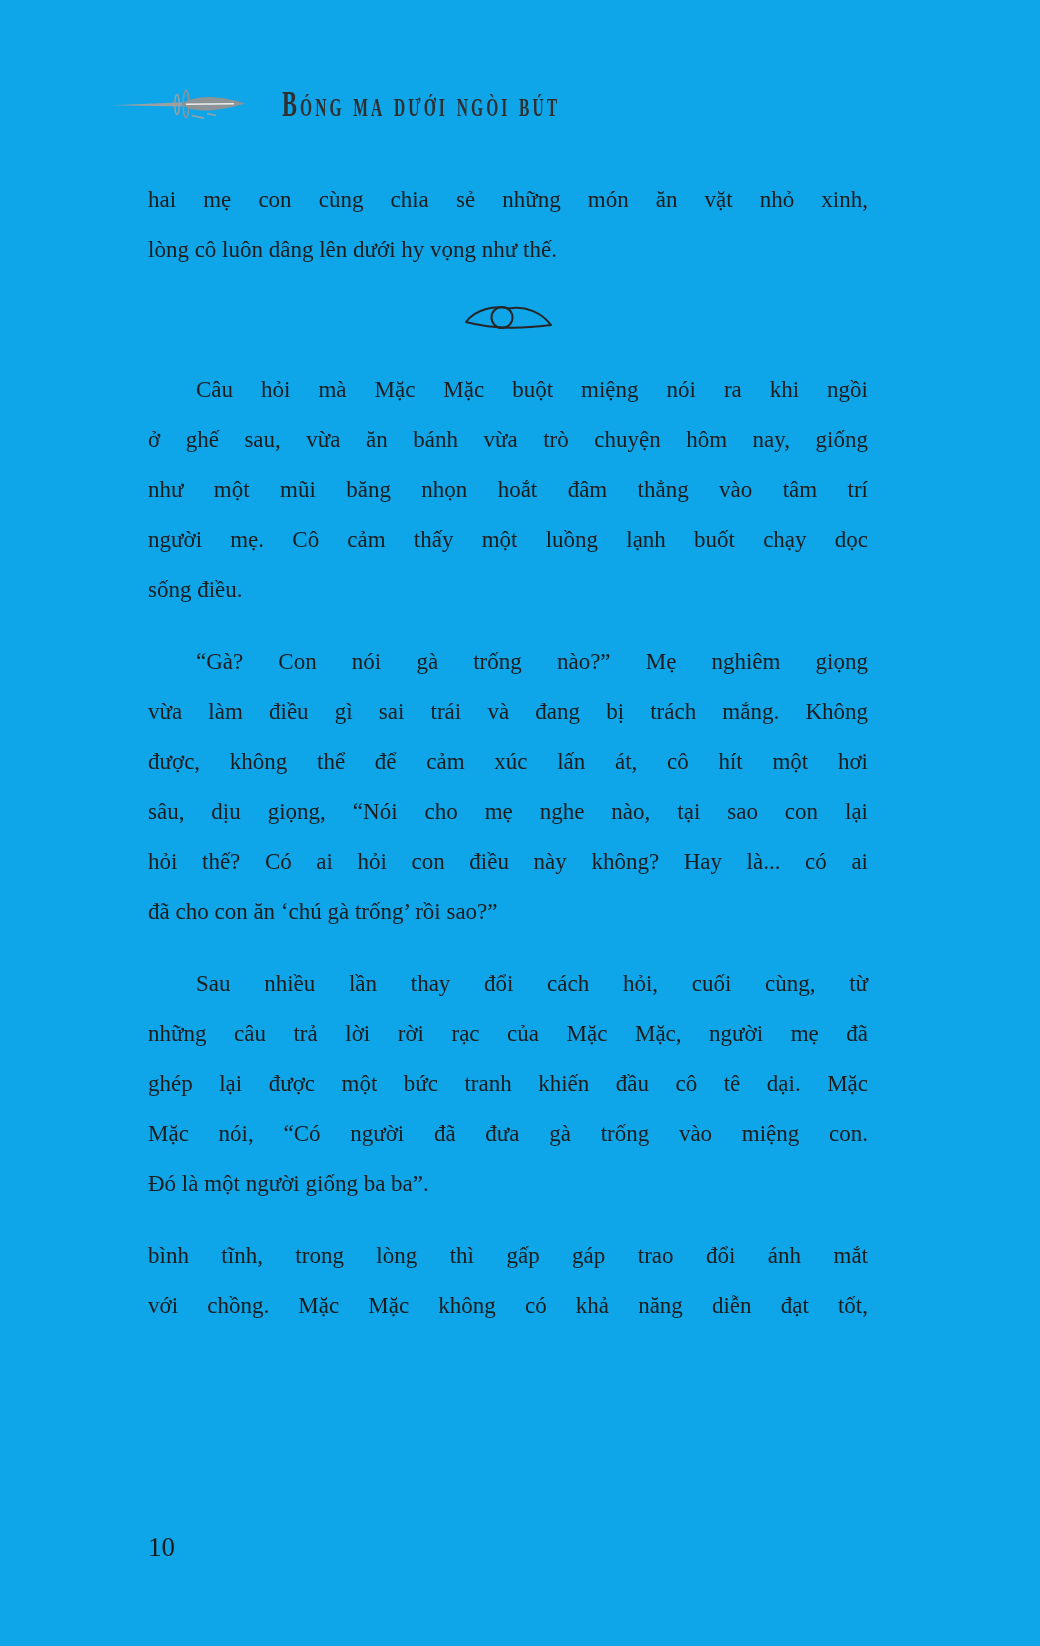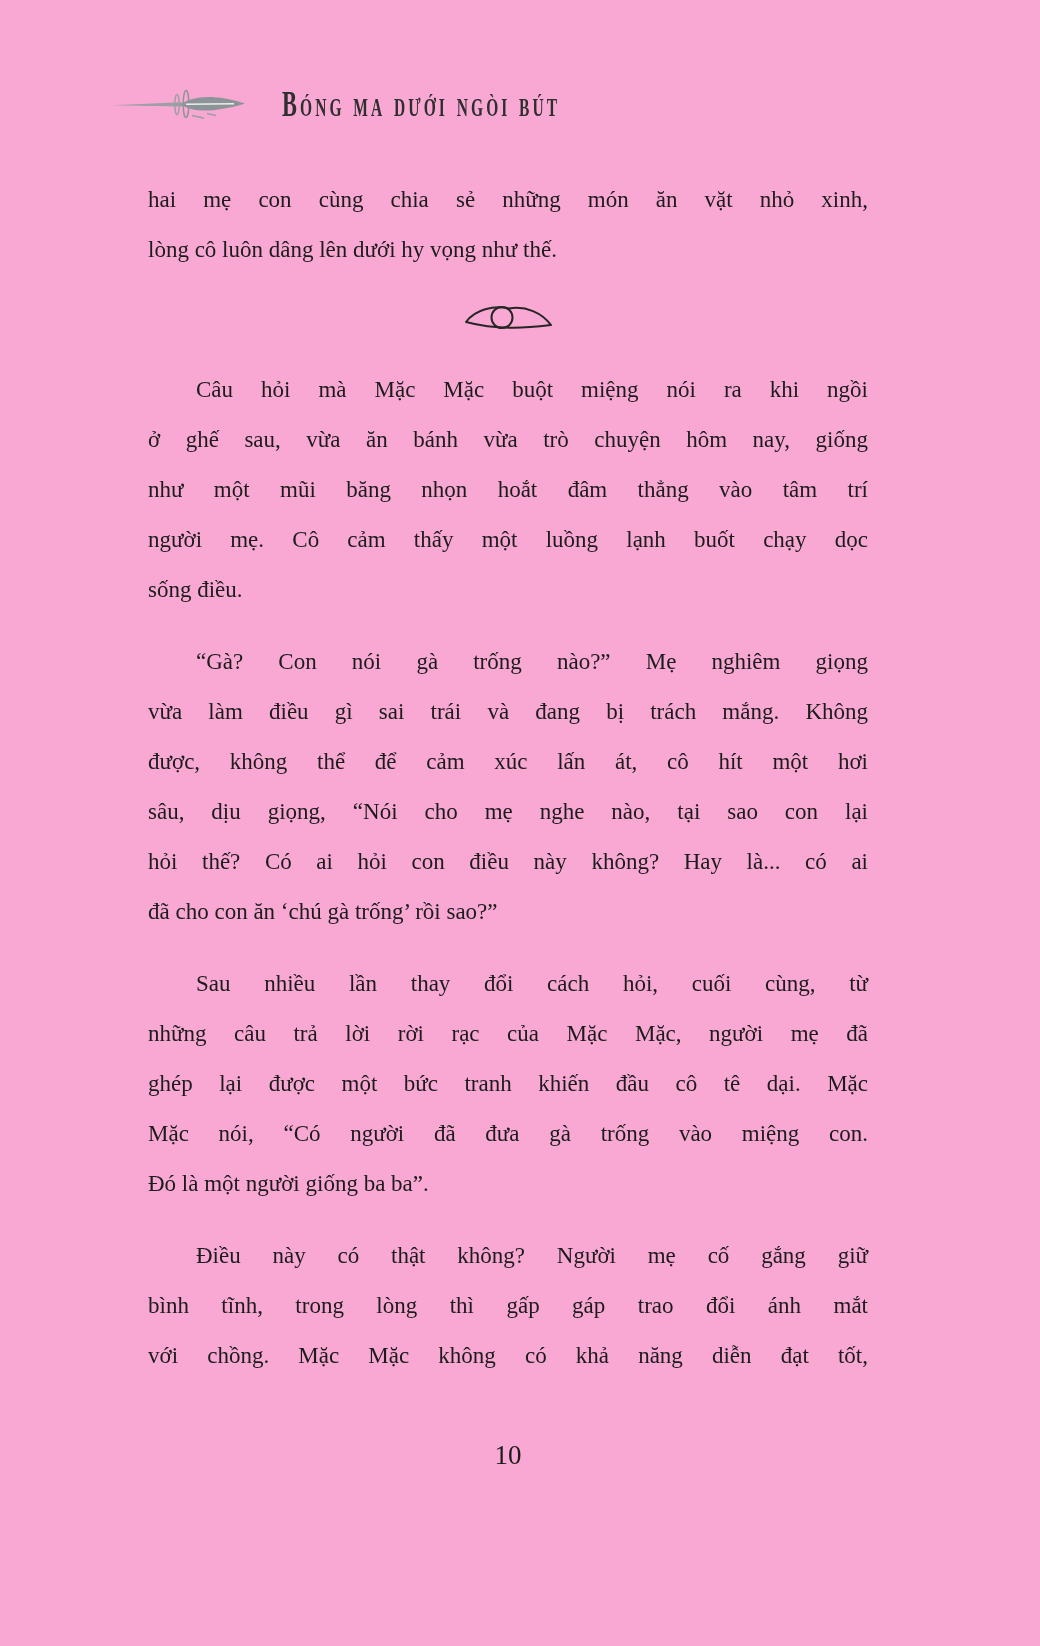--- a/index.html
+++ b/index.html
@@ -1,21 +1,21 @@
 <!DOCTYPE html>
 <html><head>
 <meta charset="utf-8">
 <style>
   * { margin: 0; padding: 0; box-sizing: border-box; }
   html, body { background: #ffffff; }
   .page {
     position: relative;
     width: 1040px;
     height: 1646px;
-    background: #f9a8d4;
+    background: #0ea5e9;
     font-family: "Liberation Serif", serif;
     color: #1c1c1c;
     overflow: hidden;
   }
   
   .running-header {
     position: absolute;
     top: 82px;
     left: 112px;
     display: flex;
@@ -58,24 +58,23 @@
     height: 40px;
     margin: 8px 0 28px 0;
     display: flex;
     justify-content: center;
     align-items: center;
   }
   .divider svg { width: 92px; height: 34px; }
   
   .page-number {
     position: absolute;
-    top: 1440px;
+    top: 1532px;
     left: 148px;
     width: 720px;
-    text-align: center;
     font-size: 27px;
     color: #1c1c1c;
   }
 </style>
 </head>
 <body>
 
 <div class="page">
 
   <div class="running-header">
@@ -118,21 +117,20 @@
         <div class="line last">đã cho con ăn ‘chú gà trống’ rồi sao?”</div>
       </div>
       <div class="paragraph">
         <div class="line indent">Sau nhiều lần thay đổi cách hỏi, cuối cùng, từ</div>
         <div class="line">những câu trả lời rời rạc của Mặc Mặc, người mẹ đã</div>
         <div class="line">ghép lại được một bức tranh khiến đầu cô tê dại. Mặc</div>
         <div class="line">Mặc nói, “Có người đã đưa gà trống vào miệng con.</div>
         <div class="line last">Đó là một người giống ba ba”.</div>
       </div>
       <div class="paragraph">
-        <div class="line indent">Điều này có thật không? Người mẹ cố gắng giữ</div>
         <div class="line">bình tĩnh, trong lòng thì gấp gáp trao đổi ánh mắt</div>
         <div class="line">với chồng. Mặc Mặc không có khả năng diễn đạt tốt,</div>
       </div>
     </div>
 
   <div class="page-number">10</div>
 
 </div>
 
 </body></html>

